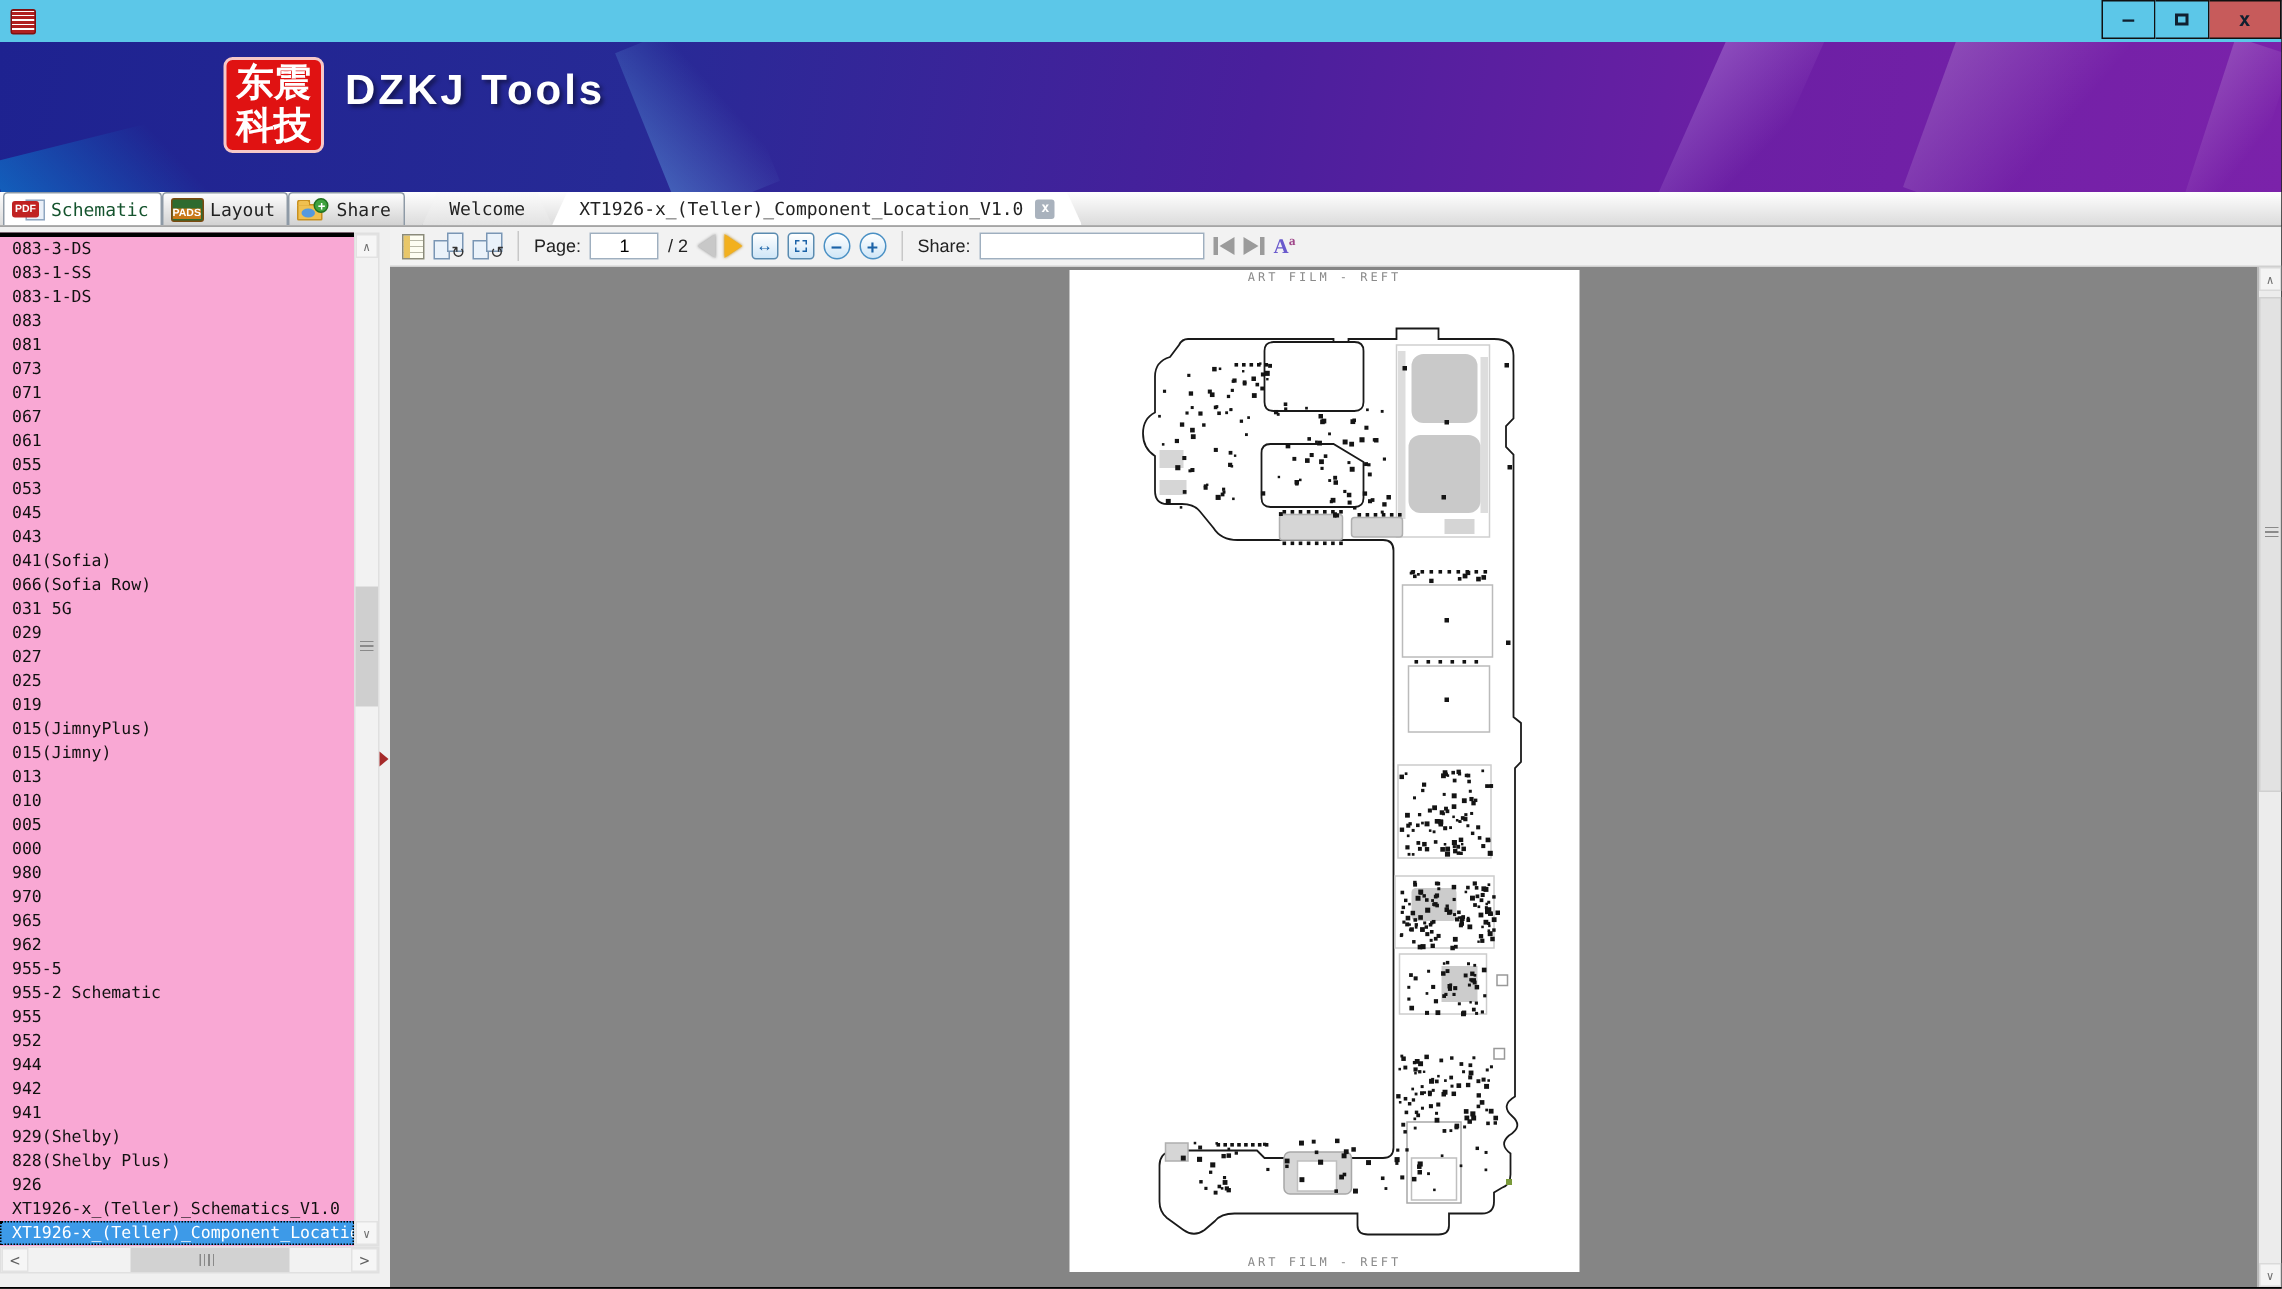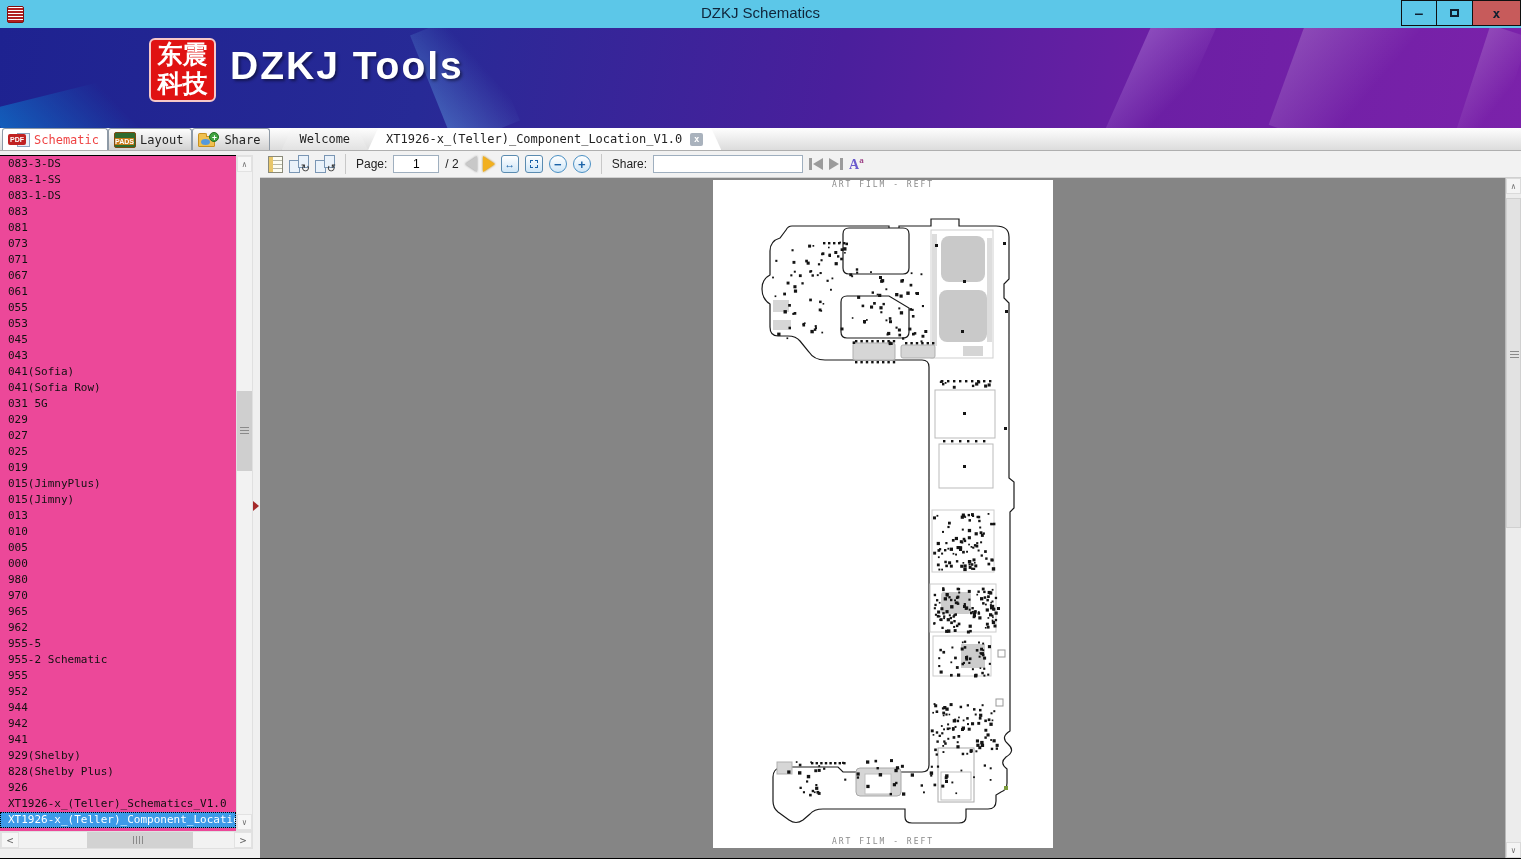--- a/index.html
+++ b/index.html
@@ -30,32 +30,32 @@
   .s3 { left:430px; top:-10px; width:70px; height:120px; transform:rotate(-22deg);
         background:linear-gradient(70deg,rgba(120,210,255,.35),rgba(120,210,255,0) 70%); }
   .s4 { left:0; bottom:-16px; width:150px; height:55px; transform:rotate(-14deg);
         background:linear-gradient(60deg,rgba(0,190,255,.45),rgba(0,190,255,0) 75%); }
   .s5 { right:10px; top:0; width:40px; height:120px; transform:rotate(18deg);
         background:linear-gradient(110deg,rgba(255,255,255,.18),rgba(255,255,255,0) 70%); }
   .logo-badge { position:absolute; left:149px; top:10px; width:67px; height:64px; background:#E01212;
                 border-radius:6px; border:2px solid #F6C8C8; color:#fff; font-weight:bold; font-size:25px;
                 line-height:29px; text-align:center; font-family:"DejaVu Sans",sans-serif; }
   .app-name { position:absolute; left:230px; top:16px; font-family:"Liberation Sans",sans-serif; font-weight:bold;
-              font-size:39px; color:#FFFFFF; letter-spacing:2px; text-shadow:2px 2px 3px rgba(0,0,0,.45); }
+              font-size:28px; color:#FFFFFF; letter-spacing:2px; text-shadow:2px 2px 3px rgba(0,0,0,.45); }
   .tagline { position:absolute; left:795px; top:25px; font-family:"Liberation Sans",sans-serif; font-size:29px;
              color:#F2F0F8; text-shadow:1px 2px 2px rgba(0,0,0,.5); letter-spacing:1px; }
 
   
   .tabrow { position:relative; height:23px; background:linear-gradient(#FEFEFE,#DCDCDC);
             border-bottom:1px solid #AFAFAF; display:flex; align-items:flex-end; padding-left:2px; }
   .main-tab { display:flex; align-items:center; gap:4px; height:22px; padding:0 8px 0 5px;
               border:1px solid #8E9AA6; border-bottom:none; border-radius:3px 3px 0 0;
               background:linear-gradient(#FDFDFD,#D2D2D2); font-size:12px; color:#222; cursor:default; }
   .main-tab.active { background:#FFFFFF; position:relative; z-index:2; }
-  .main-tab.active .mt-label { color:#ef4444; }
+  .main-tab.active .mt-label { color:#14532d; }
   .doc-tabs { display:flex; margin-left:12px; height:22px; }
   .doc-tab { position:relative; display:flex; align-items:center; height:22px; padding:0 18px; font-size:12px;
              color:#222; background:linear-gradient(#FCFCFC,#E2E2E2); cursor:default;
              clip-path:polygon(10px 0, calc(100% - 10px) 0, 100% 100%, 0 100%);
              filter:drop-shadow(0 0 1px #9AA4AE); }
   .doc-tab.active { background:#FFFFFF; }
   .tab-close { width:13px; height:13px; margin-left:8px; background:#A9B2BD; border-radius:2px; color:#fff;
                font-size:9px; line-height:13px; text-align:center; font-weight:bold; cursor:default; }
   
   .pdf-ic { position:relative; width:22px; height:16px; }
@@ -73,22 +73,22 @@
                     background:#F0C050; border:1px solid #C89020; border-bottom:none; border-radius:2px 2px 0 0; }
   .share-ic .blob { position:absolute; left:3px; bottom:3px; width:9px; height:6px; background:#5599DD; border-radius:50%; }
   .share-ic .plus { position:absolute; right:1px; top:0; width:10px; height:10px; background:#3FA33F; border:1px solid #207020;
                     border-radius:50%; color:#fff; font-size:8px; line-height:9px; text-align:center; font-weight:bold; }
 
   
   .content { display:flex; height:707px; }
 
   
   .sidebar { position:relative; width:260px; background:#F0F0F0; flex:none; }
-  .list { position:absolute; left:0; top:4px; width:236px; height:676px; background:#ec4899; overflow:hidden;
-          border-top:1px solid #000000; }
+  .list { position:absolute; left:0; top:4px; width:236px; height:676px; background:#f9a8d4; overflow:hidden;
+          border-top:3px solid #000000; }
   .list-item { height:16px; line-height:16px; font-size:11px; padding-left:8px; white-space:nowrap; color:#111; cursor:default; }
   .list-item.selected { background:#3D9AE8; color:#fff; outline:1px dotted #000; outline-offset:-1px; }
   .vscroll { position:absolute; left:236px; top:4px; width:17px; height:676px; background:#F2F2F2; border:1px solid #E0E0E0; }
   .sb-arrow { position:absolute; left:0; width:15px; height:16px; background:#F6F6F6; border:1px solid #E2E2E2;
               color:#707070; font-size:8px; text-align:center; line-height:15px; cursor:default; }
   .vthumb { position:absolute; left:0; top:235px; width:15px; height:80px; background:#CFCFCF; cursor:default; }
   .grip-h { position:absolute; left:3px; top:36px; width:9px; height:7px;
             background:repeating-linear-gradient(0deg,#8A8A8A 0 1px,transparent 1px 3px); }
   .hscroll { position:absolute; left:0; top:680px; width:253px; height:18px; background:#F2F2F2; border:1px solid #E0E0E0; }
   .hs-arrow { position:absolute; top:0; width:18px; height:16px; background:#F6F6F6; border:1px solid #E2E2E2;
@@ -154,21 +154,20 @@
   .status-left { position:absolute; left:2px; top:0; font-size:10px; line-height:10px; color:#F2F2F2; }
   .status-right { position:absolute; right:2px; top:0; font-size:10px; line-height:10px; color:#F2F2F2; }
 </style>
 </head>
 <body>
 
 <div class="app">
 
   <div class="titlebar">
     <div class="tb-logo"></div>
-    <div class="tb-title">DZKJ Schematics</div>
     <div class="winbtns">
       <div class="winbtn">–</div>
       <div class="winbtn">
           <span class="maxglyph"></span>
         </div>
       <div class="winbtn close">x</div>
     </div>
   </div>
 
   <div class="banner">
@@ -226,21 +225,21 @@
           <div class="list-item">081</div>
           <div class="list-item">073</div>
           <div class="list-item">071</div>
           <div class="list-item">067</div>
           <div class="list-item">061</div>
           <div class="list-item">055</div>
           <div class="list-item">053</div>
           <div class="list-item">045</div>
           <div class="list-item">043</div>
           <div class="list-item">041(Sofia)</div>
-          <div class="list-item">041(Sofia Row)</div>
+          <div class="list-item">066(Sofia Row)</div>
           <div class="list-item">031 5G</div>
           <div class="list-item">029</div>
           <div class="list-item">027</div>
           <div class="list-item">025</div>
           <div class="list-item">019</div>
           <div class="list-item">015(JimnyPlus)</div>
           <div class="list-item">015(Jimny)</div>
           <div class="list-item">013</div>
           <div class="list-item">010</div>
           <div class="list-item">005</div>

